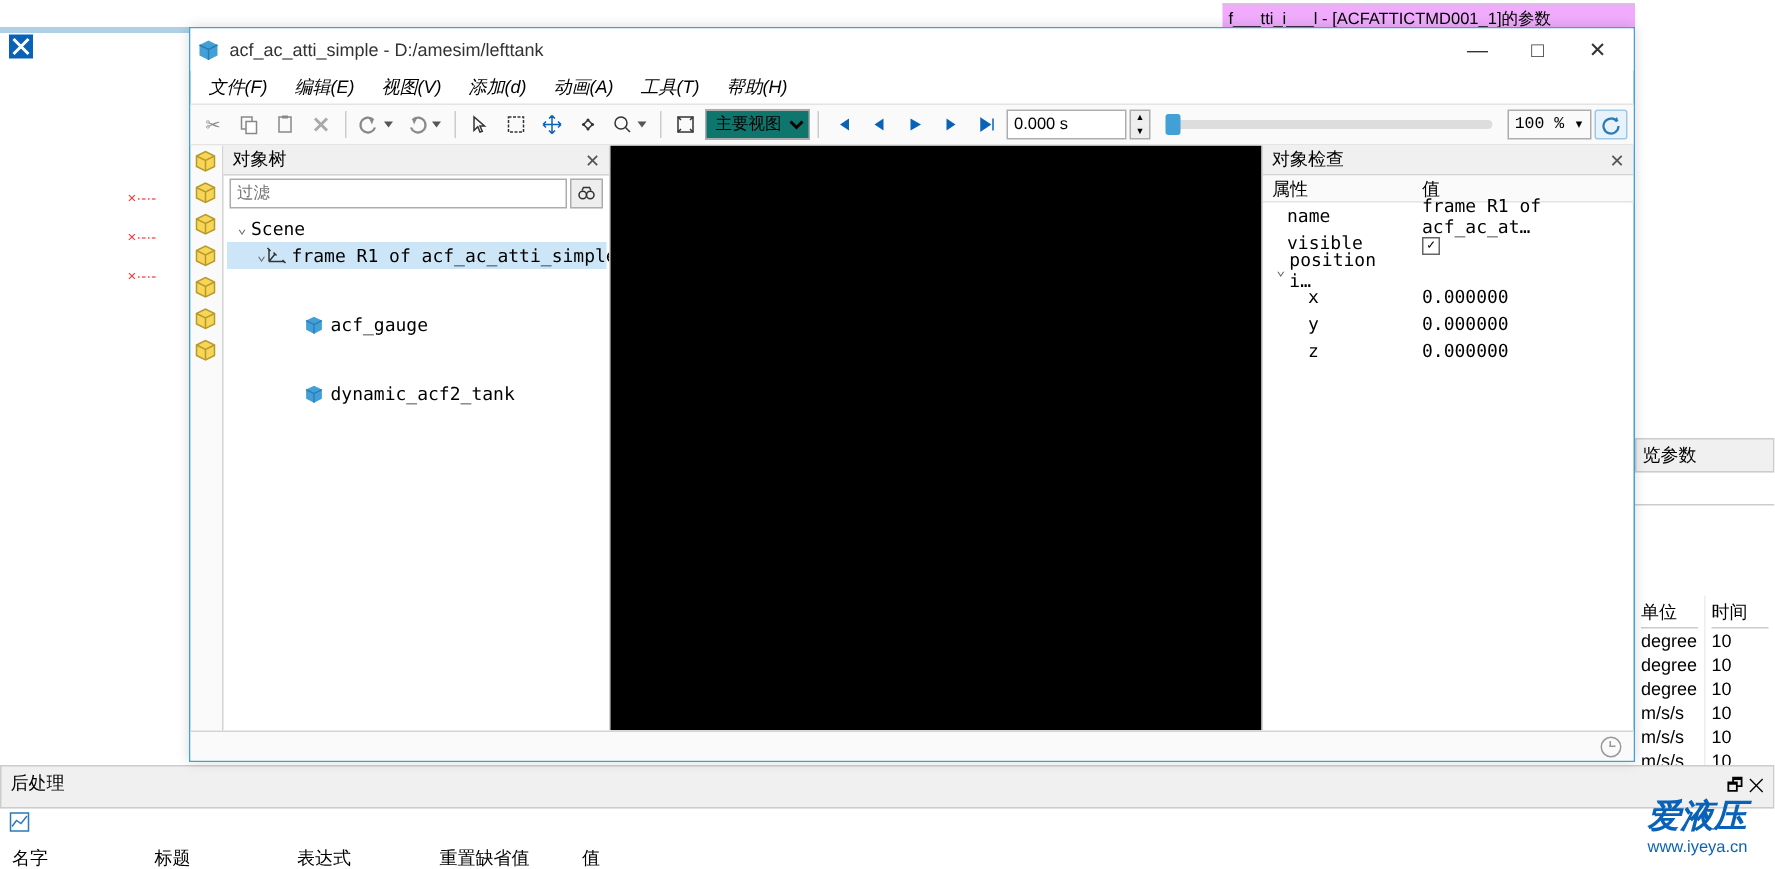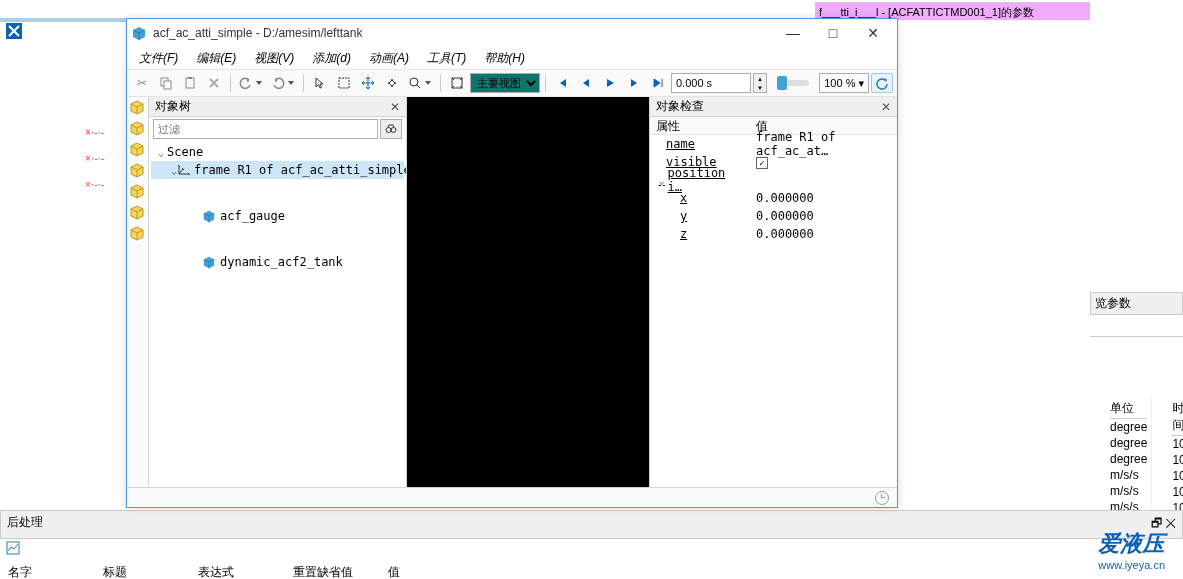--- a/index.html
+++ b/index.html
@@ -5,34 +5,34 @@
 * { margin: 0; padding: 0; box-sizing: border-box; }
 body { font-family: "Microsoft YaHei", "SimSun", Arial, sans-serif; font-size: 12px; background: #fff; overflow: hidden; width: 1183px; height: 579px; position: relative; }
 .bg-titlebar-top { position: absolute; top: 18px; left: 0; width: 132px; height: 4px; background: #aecfe4; }
 .bg-titlebar-top2 { position: absolute; top: 2px; left: 815px; width: 275px; height: 18px; background: #f0abfc; border-top: 1px solid #ccc; font-size: 11px; padding: 2px 4px; white-space: nowrap; overflow: hidden; }
 .bg-icon-blue { position: absolute; top: 22px; left: 5px; width: 18px; height: 18px; }
 .bg-red-x { position: absolute; left: 85px; width: 40px; height: 10px; color: #f33; font-size: 10px; }
 
 .bg-right-panel { position: absolute; top: 292px; right: 0; width: 93px; }
 .bg-right-header { background: #f0f0f0; border: 1px solid #ccc; padding: 2px 4px; font-size: 12px; }
 .bg-right-cols { display: flex; margin-top: 60px; }
-.bg-right-col { flex: 1; font-size: 12px; padding: 2px 4px; margin-left: 16px; }
+.bg-right-col { flex: 1; font-size: 12px; padding: 2px 4px; }
 .bg-right-row { padding: 1px 0; }
 
 .bg-bottom { position: absolute; top: 510px; left: 0; right: 0; }
 .bg-bottom-header { background: #f0f0f0; border: 1px solid #ccc; padding: 3px 6px; display: flex; justify-content: space-between; }
 .bg-bottom-icon { padding: 2px 6px; }
 .bg-bottom-cols { display: flex; padding: 4px 0; border-bottom: 1px solid #ccc; width: 800px; }
 .bg-bottom-col { width: 95px; padding: 0 8px; font-size: 12px; }
 
 .watermark { position: absolute; bottom: 8px; right: 18px; font-size: 22px; font-weight: bold; font-style: italic; color: #0a62b8; }
 .watermark small { display: block; font-size: 11px; color: #0a62b8; font-weight: normal; font-style: normal; text-align: right; }
 
 
-.main-window { position: absolute; top: 18px; left: 126px; width: 772px; height: 490px; background: #fff; border: 1px solid #43a0d6; box-shadow: 0 0 8px rgba(0,0,0,0.15); display: flex; flex-direction: column; }
+.main-window { position: absolute; top: 18px; left: 126px; width: 964px; height: 490px; background: #fff; border: 1px solid #43a0d6; box-shadow: 0 0 8px rgba(0,0,0,0.15); display: flex; flex-direction: column; }
 
 .titlebar { height: 28px; background: #fff; display: flex; align-items: center; padding: 0 4px; }
 .titlebar-icon { width: 16px; height: 16px; margin-right: 6px; }
 .titlebar-text { flex: 1; font-size: 12px; color: #333; }
 .titlebar-controls { display: flex; }
 .titlebar-btn { width: 40px; height: 26px; display: flex; align-items: center; justify-content: center; font-size: 14px; color: #333; }
 
 .menubar { height: 22px; display: flex; align-items: center; padding: 0 6px; gap: 6px; font-style: italic; }
 .menu-item { padding: 2px 6px; font-size: 12px; }
 
@@ -41,21 +41,21 @@
 .toolbar-btn svg { width: 14px; height: 14px; }
 .toolbar-btn.dd { width: 30px; justify-content: flex-start; padding-left: 3px; }
 .toolbar-btn.dd::after { content: ""; border-left: 3px solid transparent; border-right: 3px solid transparent; border-top: 4px solid #555; margin-left: 3px; }
 .toolbar-sep { width: 1px; height: 18px; background: #ccc; margin: 0 3px; }
 .toolbar-select { height: 20px; font-size: 11px; border: 1px solid #adadad; background: #0f766e; padding: 0 2px; }
 .toolbar-time-input { width: 80px; height: 20px; border: 1px solid #adadad; font-size: 11px; padding: 0 4px; }
 .toolbar-spin { display: flex; flex-direction: column; height: 20px; width: 14px; border: 1px solid #adadad; }
 .toolbar-spin div { flex: 1; display: flex; align-items: center; justify-content: center; font-size: 6px; background: #eee; }
 .toolbar-slider { flex: 1; height: 6px; background: #ddd; border-radius: 3px; margin: 0 8px; position: relative; }
 .toolbar-slider::before { content: ""; position: absolute; left: 0; top: -4px; width: 10px; height: 14px; background: #43a0d6; border-radius: 2px; }
-.toolbar-zoom { height: 20px; border: 1px solid #adadad; font-size: 11px; padding: 0 4px; display: flex; align-items: center; }
+.toolbar-zoom { height: 20px; border: 1px solid #adadad; font-size: 11px; padding: 0 4px; display: flex; align-items: center; font-family: Liberation Mono, monospace; }
 .toolbar-refresh { width: 22px; height: 20px; border: 1px solid #9ec8e3; background: #e8f2fa; display: flex; align-items: center; justify-content: center; color: #2a7ab8; border-radius: 2px; }
 
 .content { flex: 1; display: flex; overflow: hidden; }
 
 .sidebar { width: 22px; background: #fafafa; border-right: 1px solid #d4d4d4; display: flex; flex-direction: column; align-items: center; padding: 2px 0; gap: 3px; }
 .sidebar-icon { width: 18px; height: 18px; }
 .cube-svg { width: 16px; height: 16px; }
 
 .tree-panel { width: 258px; display: flex; flex-direction: column; border-right: 1px solid #d4d4d4; }
 .panel-header { height: 20px; background: #f0f0f0; border-bottom: 1px solid #d4d4d4; display: flex; align-items: center; padding: 0 6px; font-size: 12px; }
@@ -73,21 +73,21 @@
 .tree-item.l3 { padding-left: 50px; margin-top: 28px; }
 
 .viewport { flex: 1; background: #000; }
 
 .inspector { width: 248px; display: flex; flex-direction: column; border-left: 1px solid #d4d4d4; }
 .prop-table { flex: 1; font-size: 12px; font-family: "SimSun", monospace; }
 .prop-header-row { display: flex; height: 18px; background: #fafafa; border-bottom: 1px solid #e4e4e4; }
 .prop-header-cell { padding: 1px 6px; font-size: 12px; }
 .prop-header-cell:first-child { width: 100px; }
 .prop-row { display: flex; height: 18px; align-items: center; }
-.prop-name { width: 100px; padding: 0 6px 0 16px; text-decoration: underline; }
+.prop-name { width: 100px; padding: 0 6px 0 16px; }
 .prop-name.child { padding-left: 30px; }
 .prop-name.group { padding-left: 6px; display: flex; align-items: center; }
 .prop-value { flex: 1; padding: 0 6px; }
 .prop-check { width: 12px; height: 12px; border: 1px solid #666; display: inline-flex; align-items: center; justify-content: center; font-size: 9px; }
 
 .statusbar { height: 20px; border-top: 1px solid #d4d4d4; background: #fafafa; display: flex; align-items: center; justify-content: flex-end; padding: 0 8px; }
 .clock-icon { width: 14px; height: 14px; border: 1px solid #999; border-radius: 50%; position: relative; }
 .clock-icon::before { content: ""; position: absolute; left: 5px; top: 2px; width: 1px; height: 4px; background: #999; }
 .clock-icon::after { content: ""; position: absolute; left: 5px; top: 5px; width: 4px; height: 1px; background: #999; }
 

